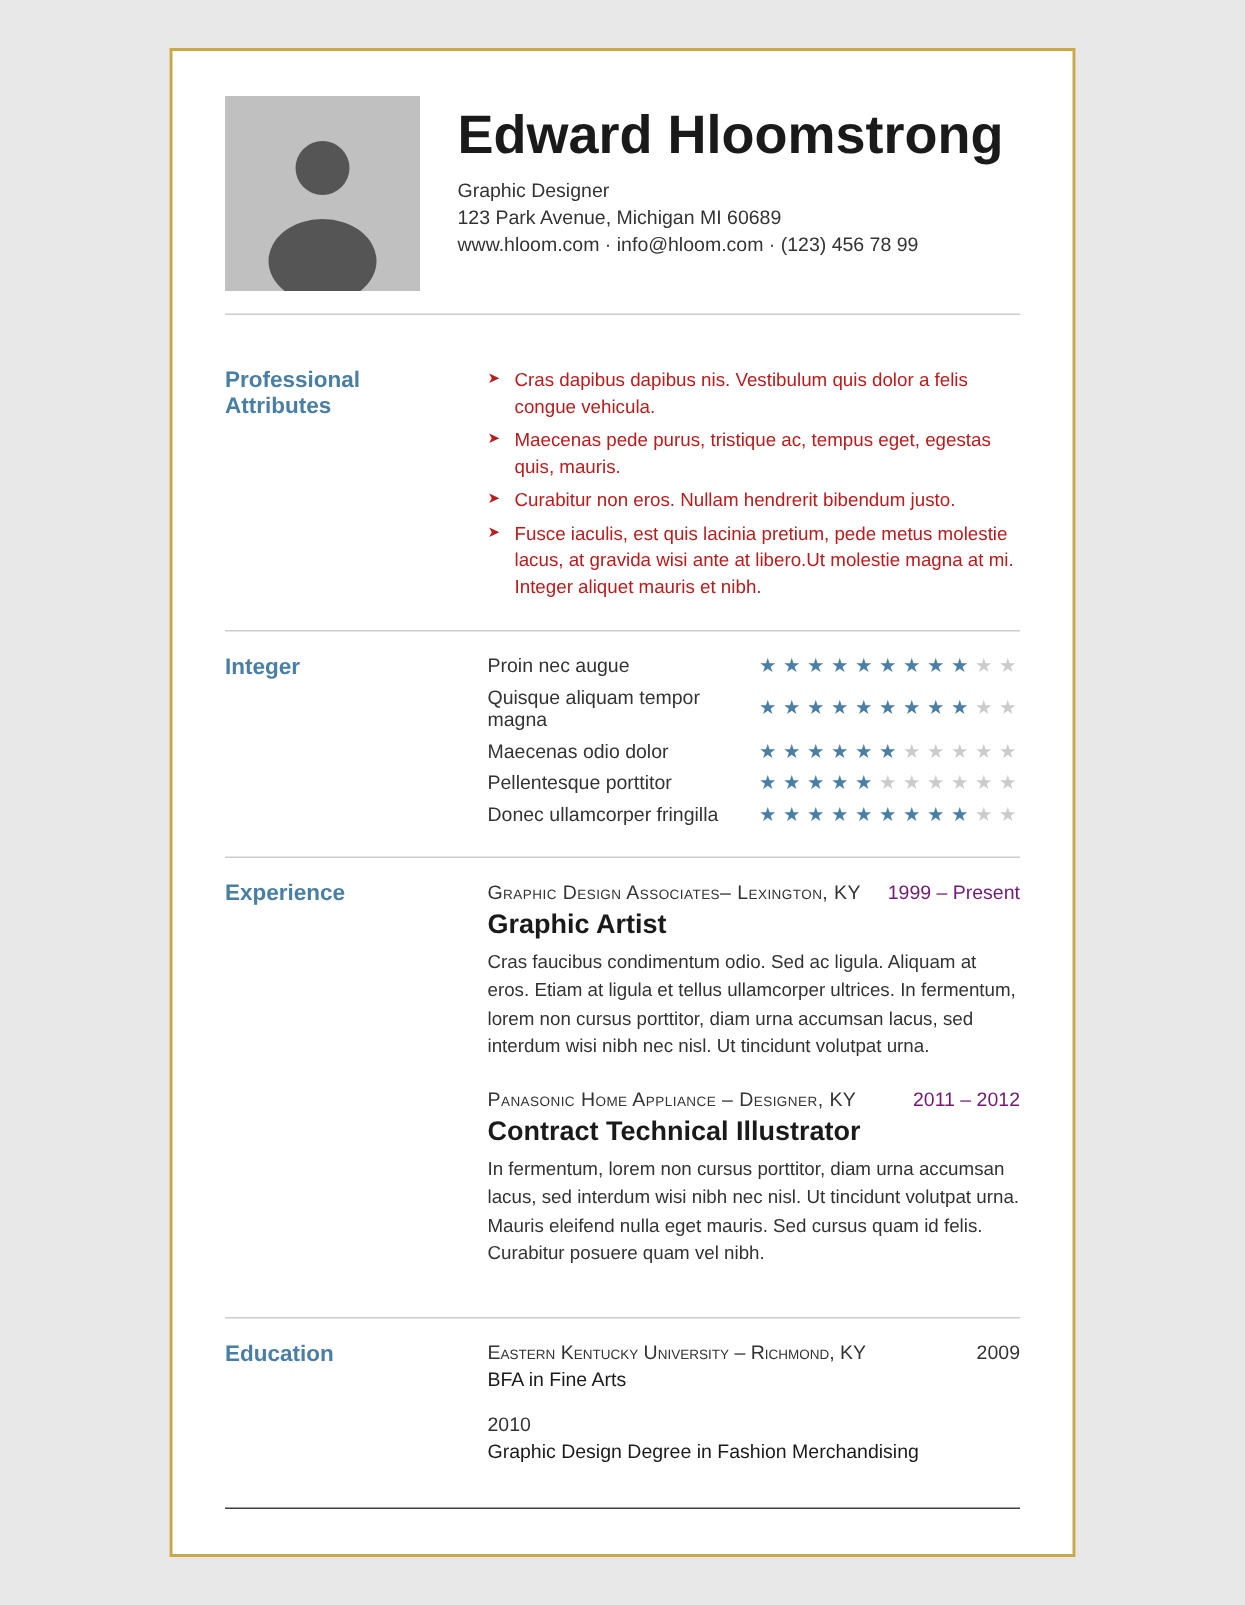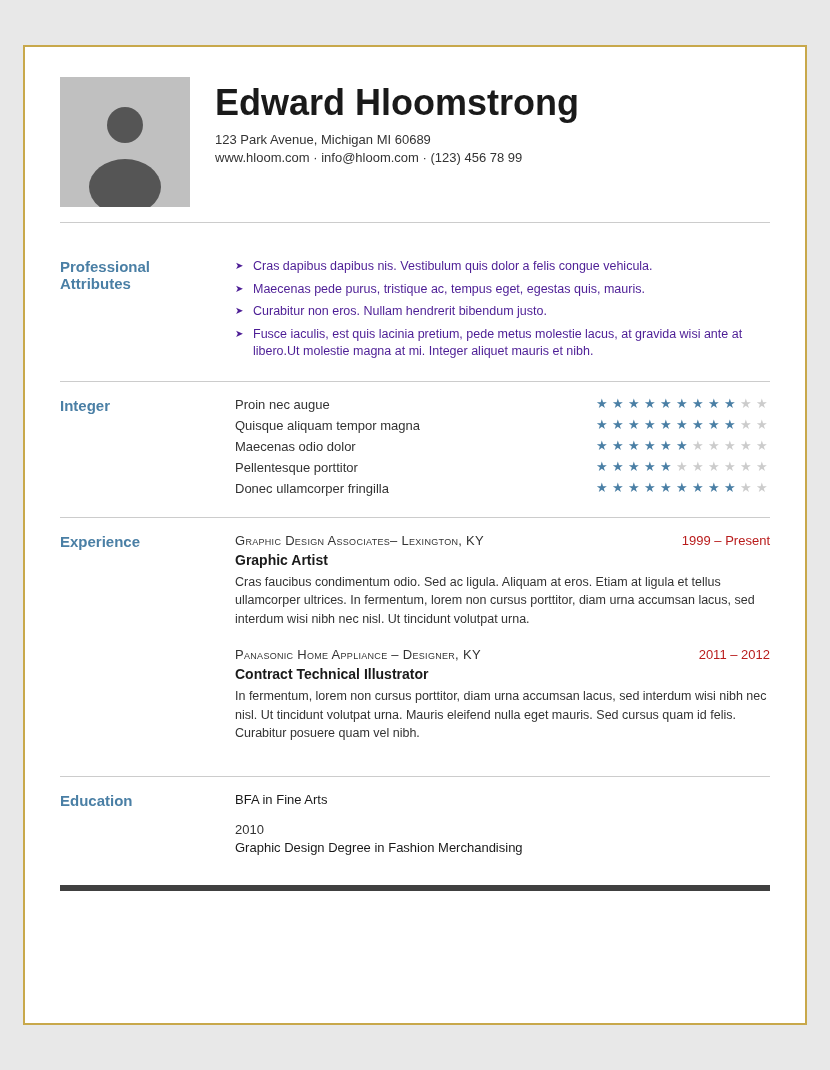--- a/index.html
+++ b/index.html
@@ -5,21 +5,21 @@
     * { margin: 0; padding: 0; box-sizing: border-box; }
     body {
       background: #e8e8e8;
       display: flex;
       justify-content: center;
       align-items: center;
       min-height: 100vh;
       font-family: Arial, sans-serif;
     }
     .page {
-      width: 784px;
+      width: 604px;
       min-height: 980px;
       background: #fff;
       border: 2px solid #c8a84b;
       padding: 30px 35px;
       position: relative;
     }
     
     .header {
       display: flex;
       align-items: flex-start;
@@ -83,21 +83,21 @@
     .section-content {
       flex: 1;
     }
     
     .attr-list {
       list-style: none;
       padding: 0;
     }
     .attr-list li {
       font-size: 12.5px;
-      color: #4c1d95;
+      color: #b91c1c;
       margin-bottom: 5px;
       padding-left: 18px;
       position: relative;
       line-height: 1.4;
     }
     .attr-list li::before {
       content: '➤';
       position: absolute;
       left: 0;
       font-size: 10px;
@@ -140,25 +140,25 @@
       margin-bottom: 4px;
     }
     .exp-company {
       font-size: 13px;
       color: #333;
       font-variant: small-caps;
       letter-spacing: 0.3px;
     }
     .exp-dates {
       font-size: 13px;
-      color: #b91c1c;
+      color: #701a75;
       white-space: nowrap;
     }
     .exp-role {
-      font-size: 14px;
+      font-size: 18px;
       font-weight: bold;
       color: #1a1a1a;
       margin-bottom: 5px;
     }
     .exp-desc {
       font-size: 12.5px;
       color: #333;
       line-height: 1.5;
     }
     
@@ -194,20 +194,21 @@
     <div class="avatar-box">
       <svg class="avatar-silhouette" viewBox="0 0 85 110" xmlns="http://www.w3.org/2000/svg">
 
         <circle cx="42" cy="28" r="18" fill="#555"></circle>
 
         <ellipse cx="42" cy="90" rx="36" ry="28" fill="#555"></ellipse>
       </svg>
     </div>
     <div class="header-info">
       <div class="header-name">Edward Hloomstrong</div>
+      <div class="header-title">Graphic Designer</div>
       <div class="header-address">123 Park Avenue, Michigan MI 60689</div>
       <div class="header-contact">www.hloom.com · info@hloom.com · (123) 456 78 99</div>
     </div>
   </div>
 
   <div class="section">
     <div class="section-label">Professional Attributes</div>
     <div class="section-content">
       <ul class="attr-list">
         <li>Cras dapibus dapibus nis. Vestibulum quis dolor a felis congue vehicula.</li>
@@ -328,25 +329,29 @@
           <span class="exp-company">Panasonic Home Appliance – Designer, KY</span>
           <span class="exp-dates">2011 – 2012</span>
         </div>
         <div class="exp-role">Contract Technical Illustrator</div>
         <div class="exp-desc">In fermentum, lorem non cursus porttitor, diam urna accumsan lacus, sed interdum wisi nibh nec nisl. Ut tincidunt volutpat urna. Mauris eleifend nulla eget mauris. Sed cursus quam id felis. Curabitur posuere quam vel nibh.</div>
       </div>
 
     </div>
   </div>
 
-  <div class="section" style="border-bottom: 6px solid #404040; justify-content: space-between;">
+  <div class="section" style="border-bottom: 1px solid #404040; justify-content: space-between;">
     <div class="section-label">Education</div>
     <div class="section-content">
 
       <div class="edu-entry">
+        <div class="edu-header">
+          <span class="edu-school">Eastern Kentucky University – Richmond, KY</span>
+          <span class="edu-year">2009</span>
+        </div>
         <div class="edu-degree">BFA in Fine Arts</div>
       </div>
 
       <div class="edu-entry">
         <div class="edu-header">
           <span class="edu-year">2010</span>
         </div>
         <div class="edu-degree">Graphic Design Degree in Fashion Merchandising</div>
       </div>
 

